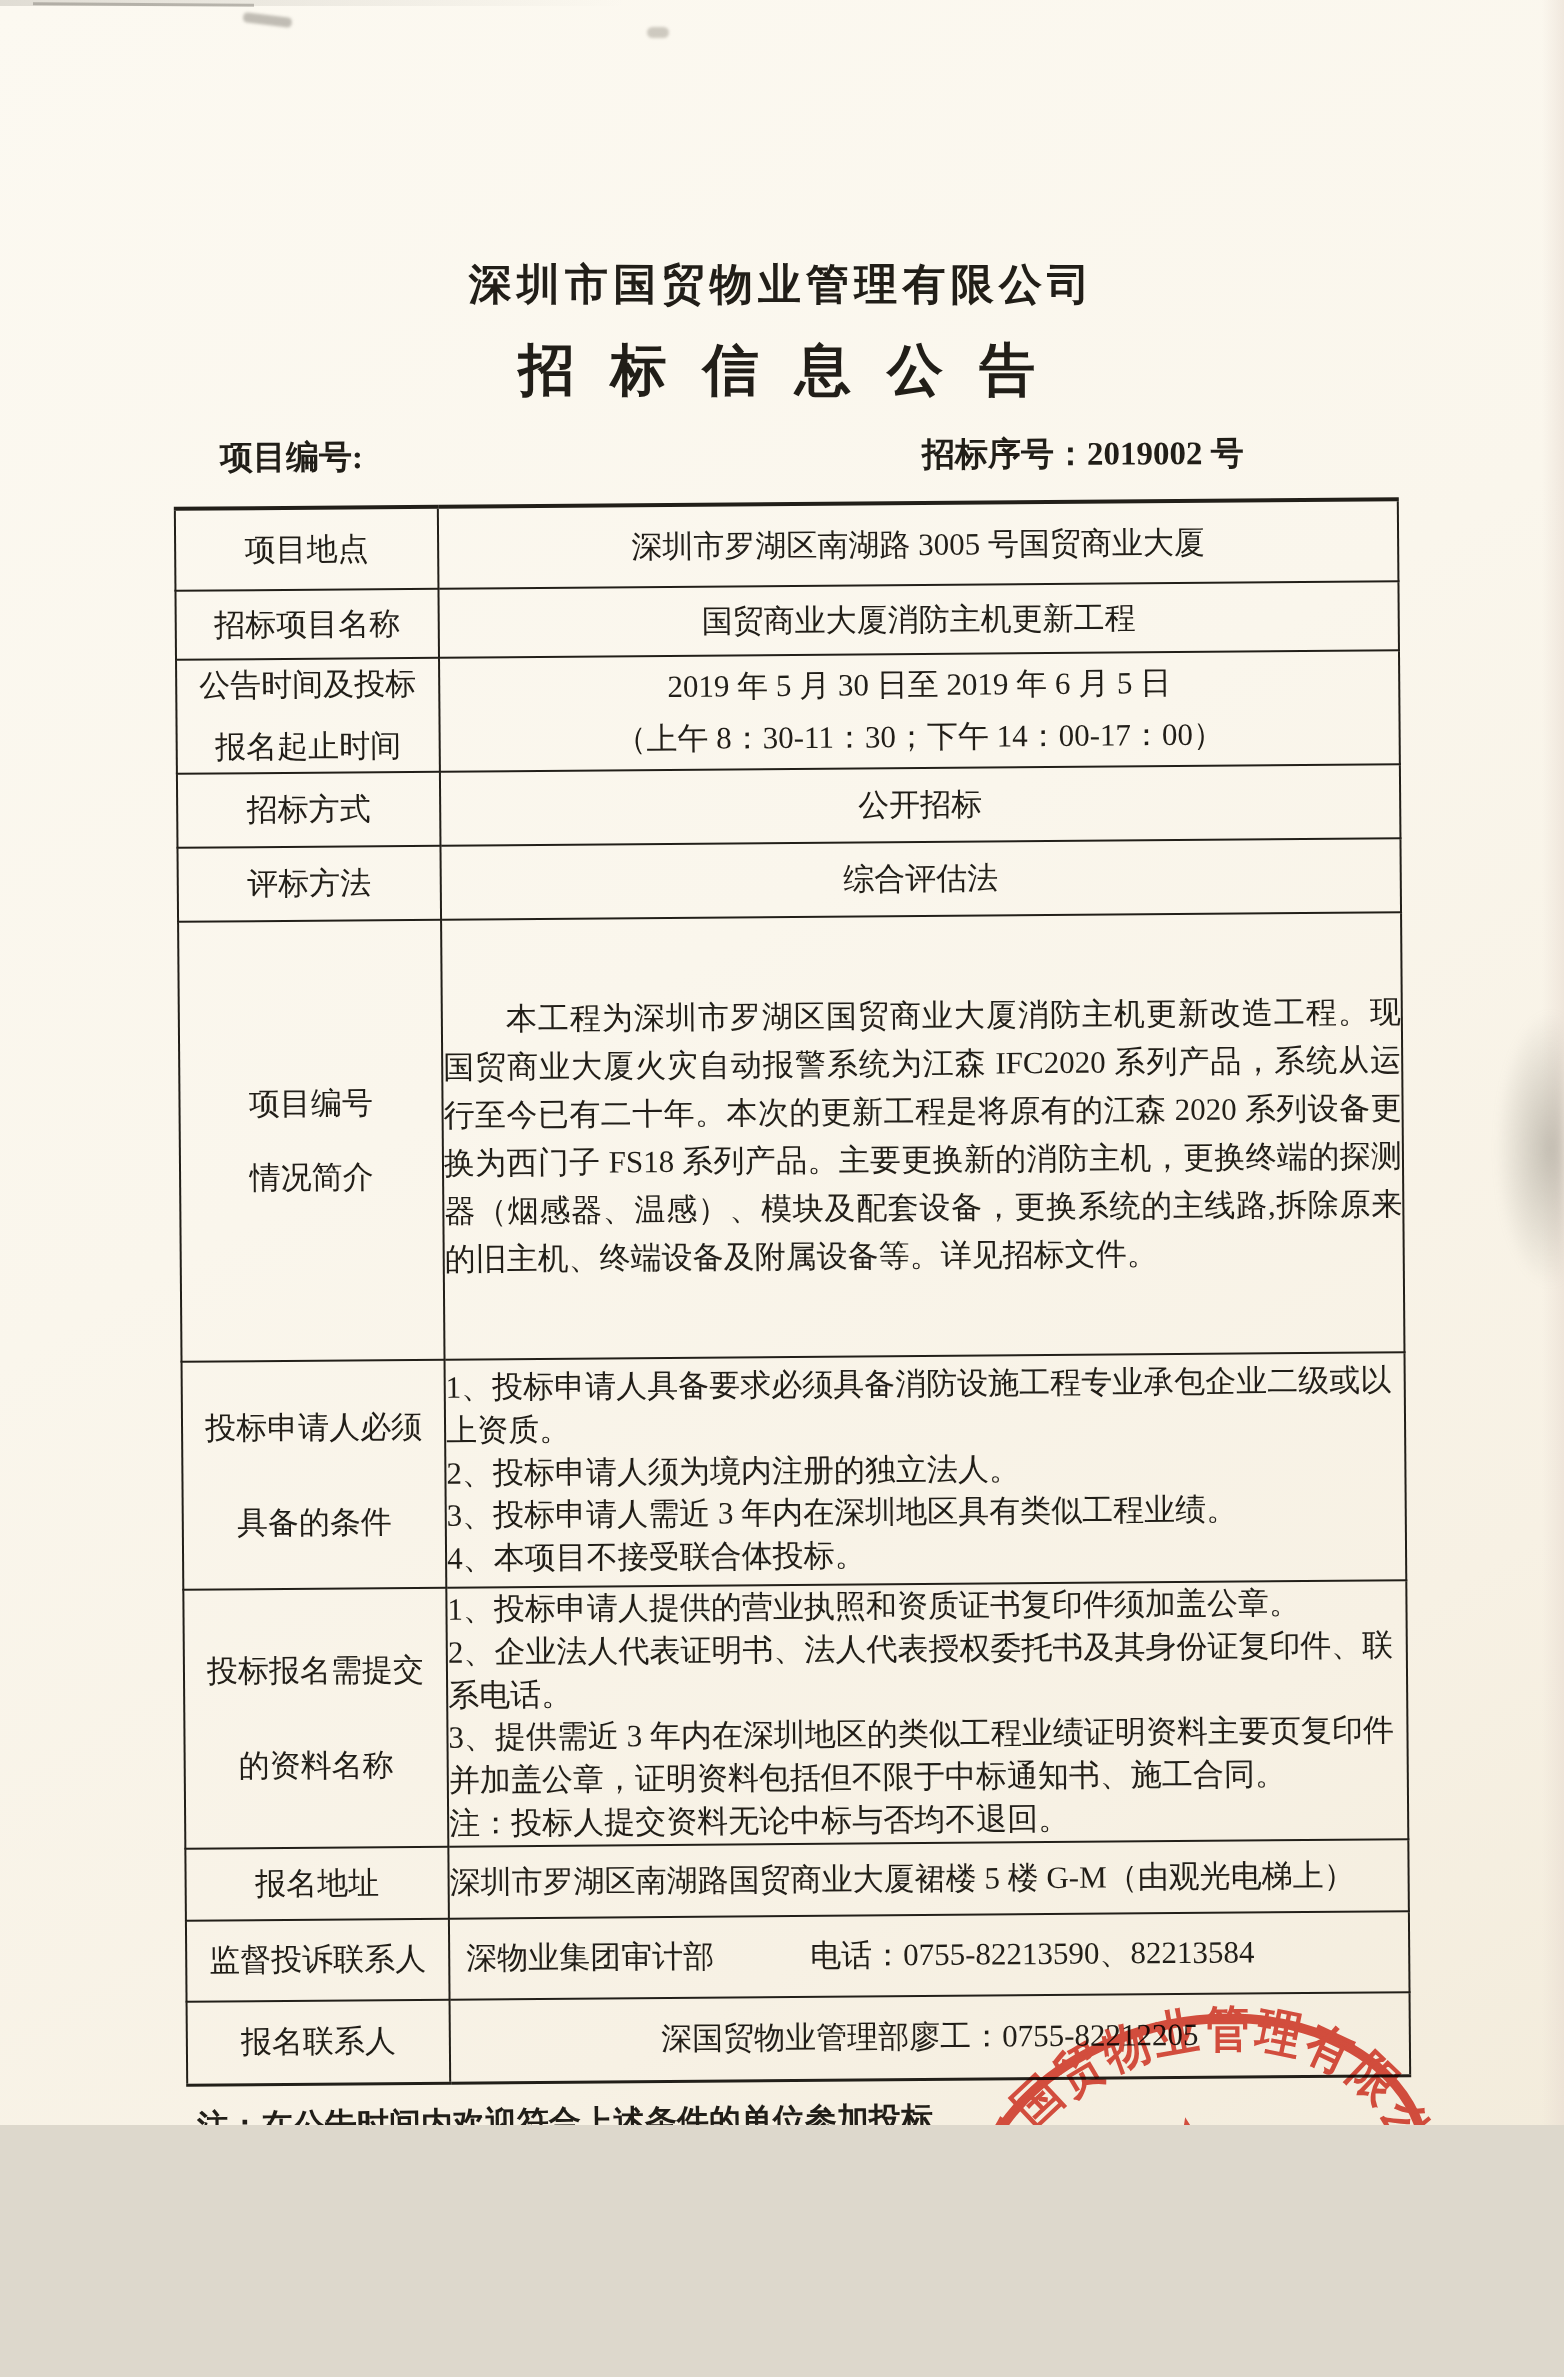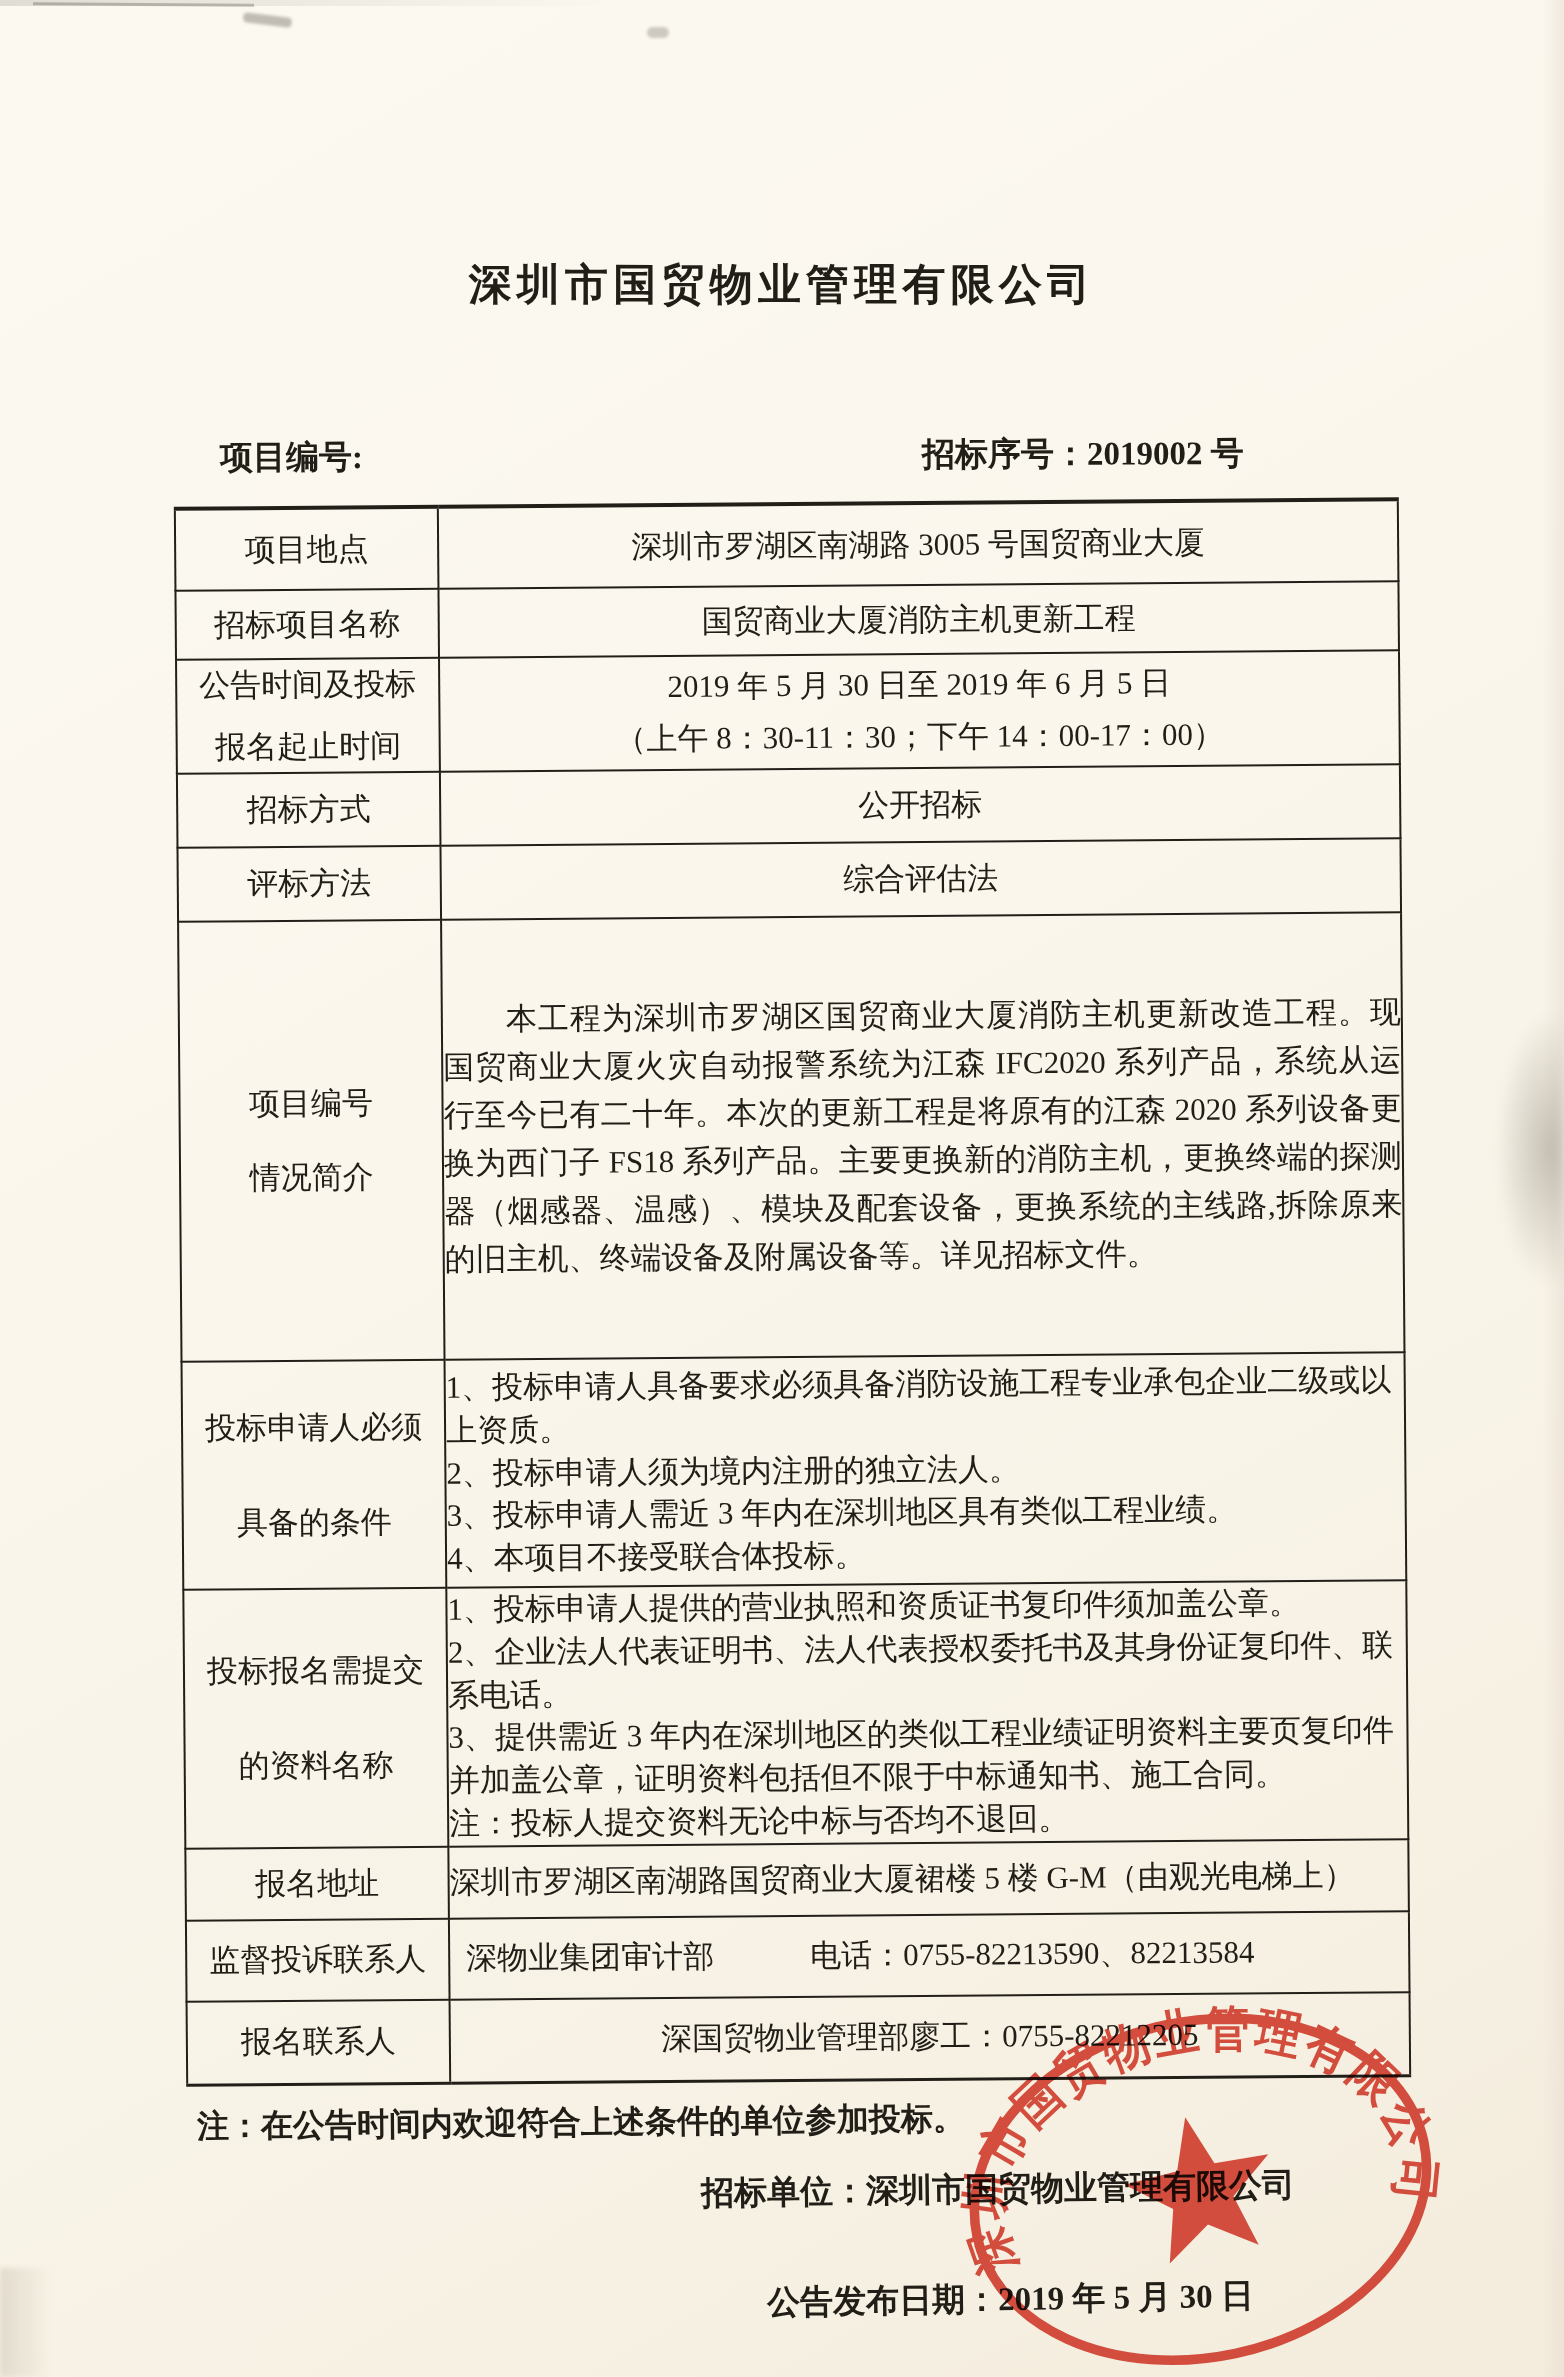--- a/index.html
+++ b/index.html
@@ -2,21 +2,21 @@
 <html style="font-size:11.8px"><head>
 <meta charset="utf-8">
 <style>
   html,body { margin:0; padding:0; }
   body {
     width:1564px; height:2377px;
     background:#ddd8cc;
     font-family:"Liberation Serif", serif;
   }
   .sheet {
-    position:relative; width:1564px; height:2377px; overflow:hidden;
+    position:relative; width:1564px; height:2125px; overflow:hidden;
     background:linear-gradient(150deg,#fcf9f1 0%, #faf6ec 45%, #f7f1e4 80%, #f3ecdc 100%);
     color:#211e18;
   }
   
   .art { position:absolute; pointer-events:none; }
   .a-topline { left:33px; top:2.9px; width:221px; height:2.9px; background:#5a564e; opacity:.35; filter:blur(0.7px); transform:rotate(.4deg); }
   .a-mark1 { left:243px; top:14.7px; width:49px; height:9.6px; background:#6a655c; opacity:.4; filter:blur(1.5px); border-radius:4.4px; transform:rotate(7deg); }
   .a-mark2 { left:647px; top:26.5px; width:22px; height:11.8px; background:#7a7468; opacity:.35; filter:blur(1.5px); border-radius:5.9px; }
   .a-edge-right { right:0; top:0; width:22px; height:2377px; background:linear-gradient(to left,#e6d9cf,rgba(230,217,207,0)); opacity:.5; }
   .a-smudge { left:1495px; top:1009px; width:69px; height:280px; background:radial-gradient(ellipse at 80% 50%, #9b958a 0%, rgba(155,149,138,0) 70%); opacity:.55; filter:blur(4.4px); }
@@ -97,20 +97,21 @@
 
   <div class="art a-topedge"></div>
   <div class="art a-topline"></div>
   <div class="art a-mark1"></div>
   <div class="art a-mark2"></div>
   <div class="art a-edge-right"></div>
   <div class="art a-smudge"></div>
   <div class="art a-corner-bl"></div>
 
   <div class="company-title">深圳市国贸物业管理有限公司</div>
+  <div class="doc-title">招 标 信 息 公 告</div>
 
   <div class="ref-row">
     <span class="ref-left">项目编号:</span>
     <span class="ref-right">招标序号：2019002 号</span>
   </div>
 
   <table class="grid">
     <colgroup>
         <col class="c1">
         <col class="c2">

